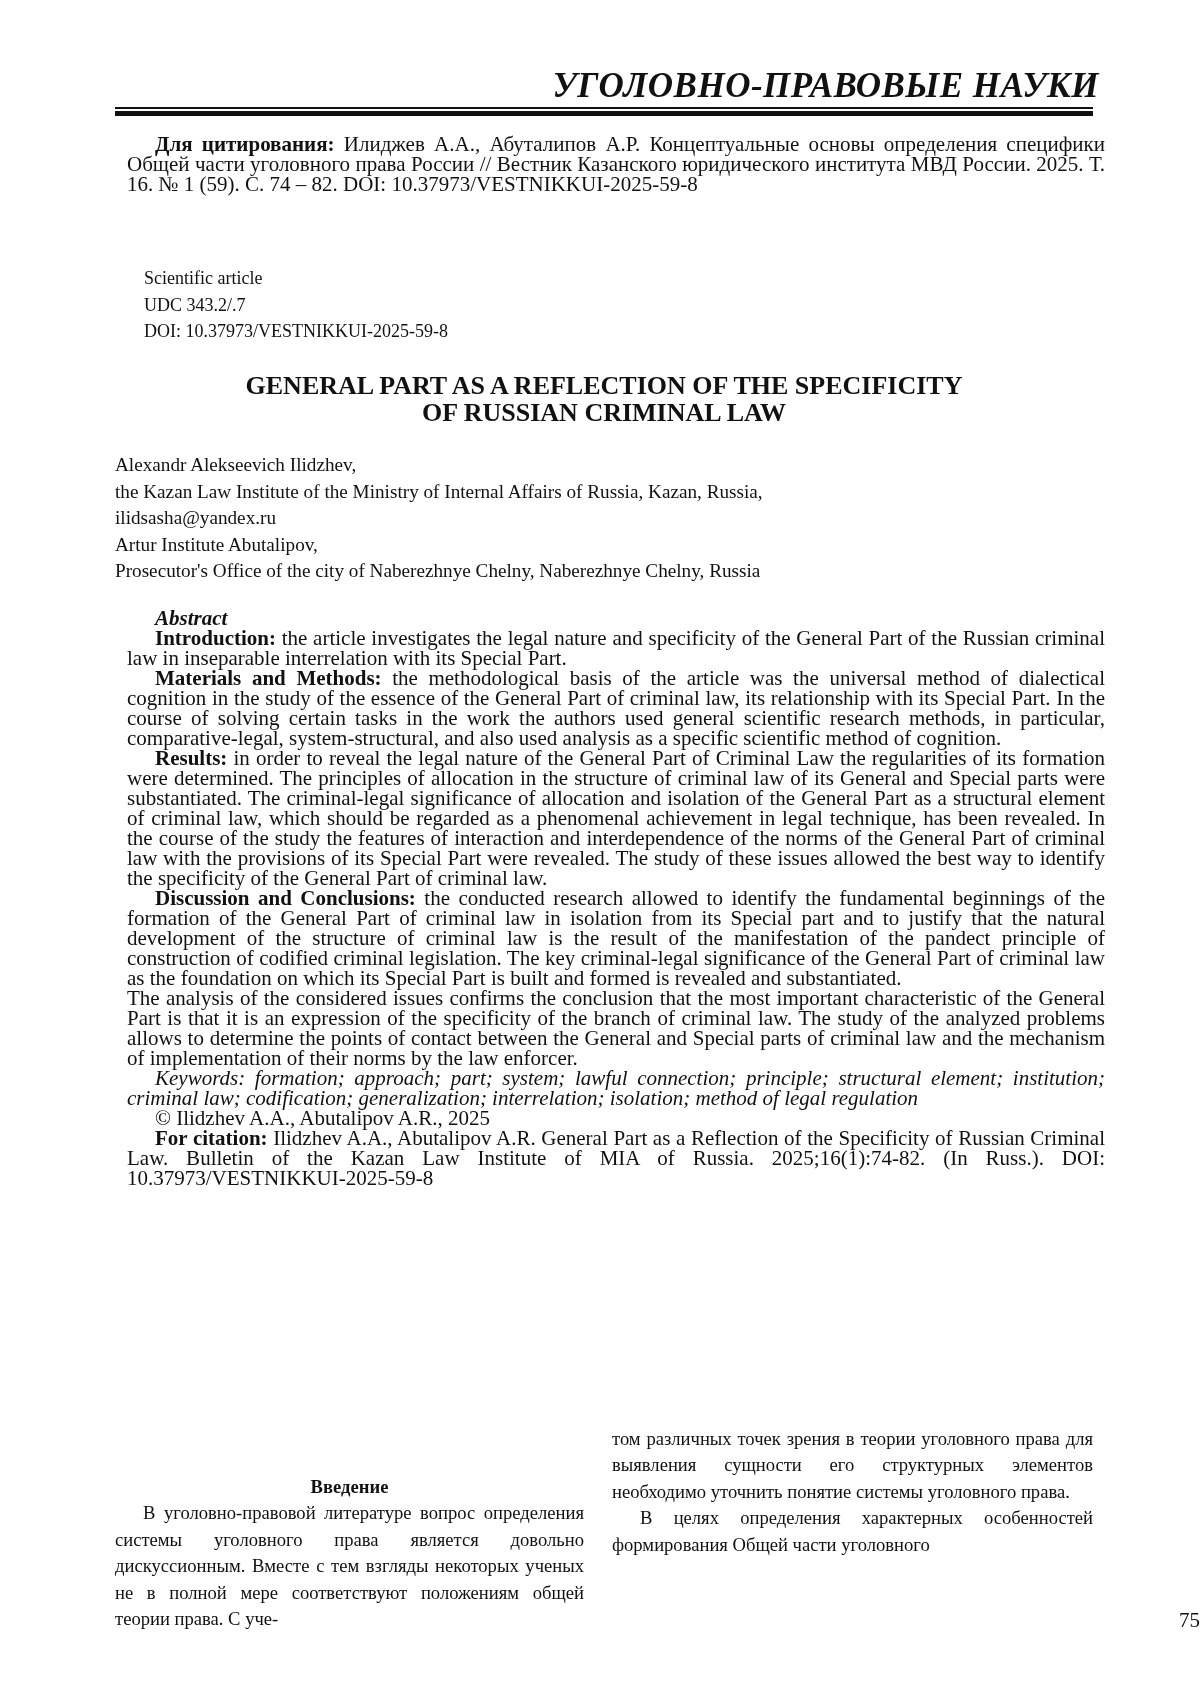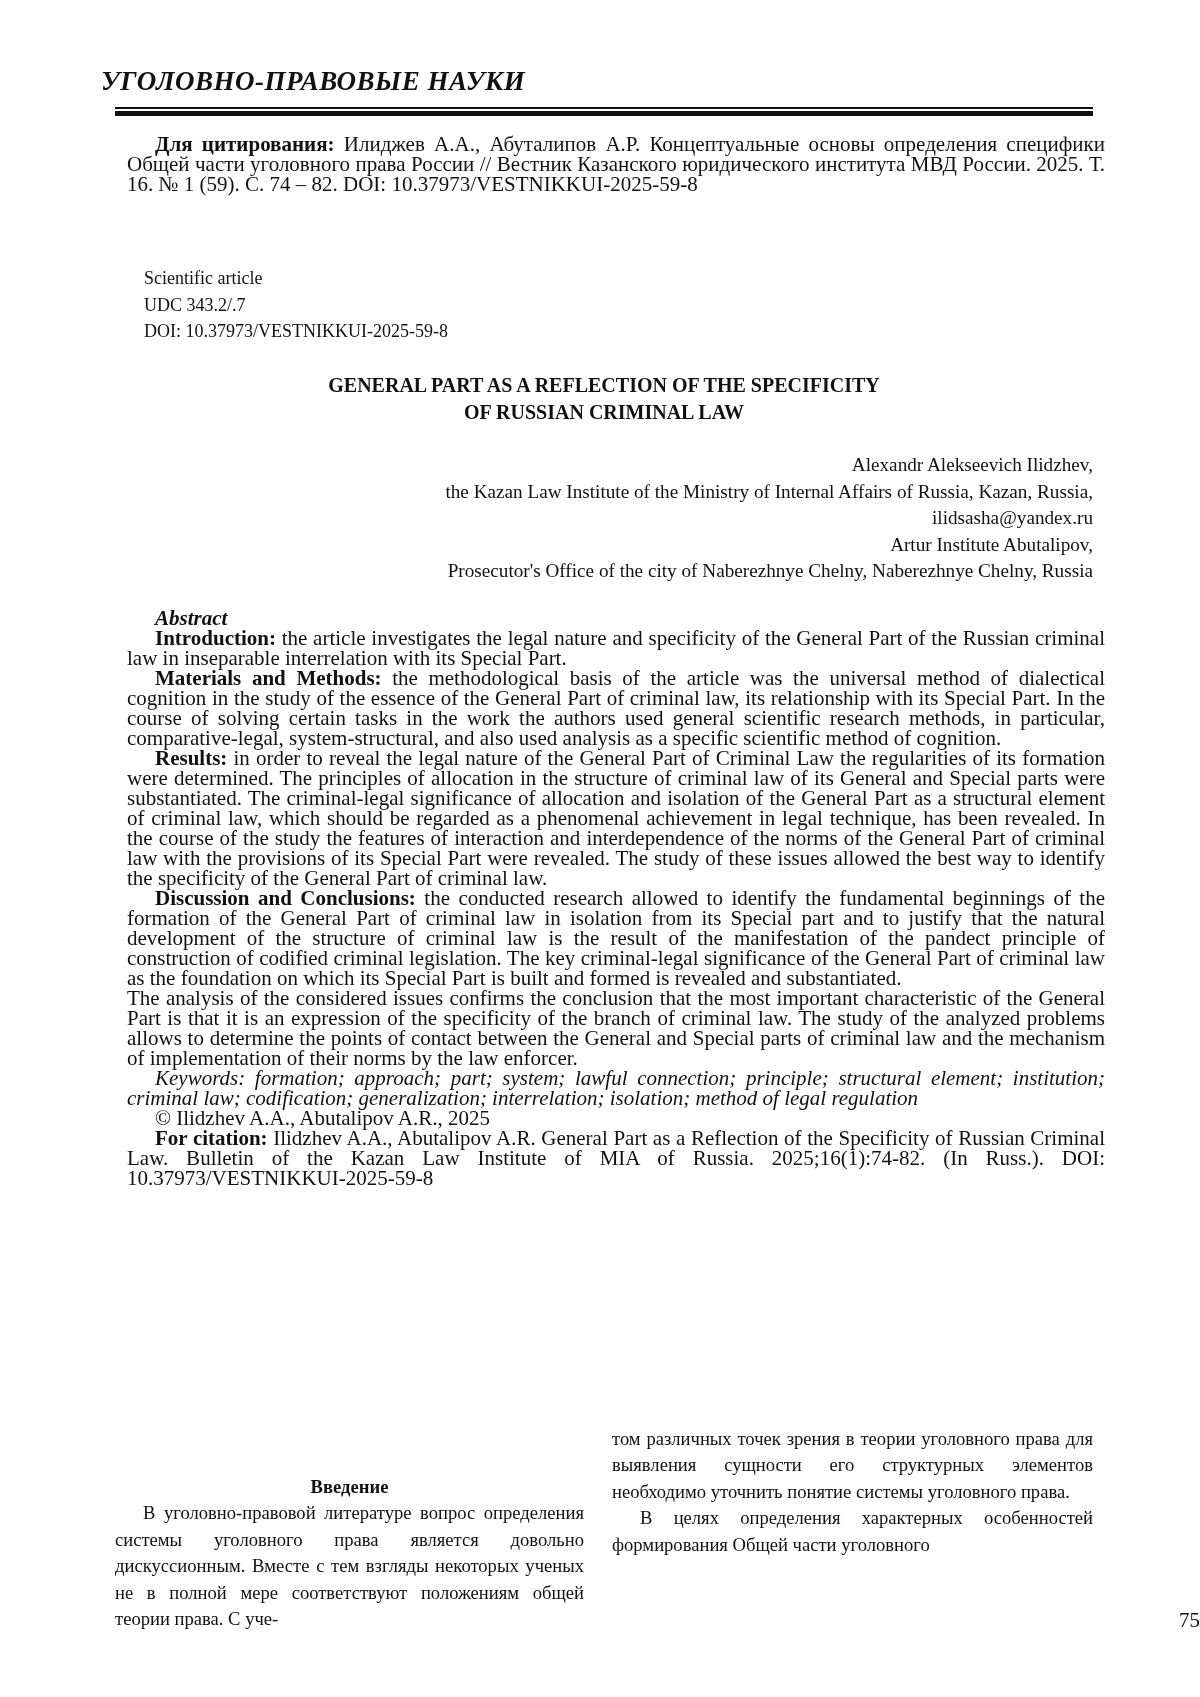--- a/index.html
+++ b/index.html
@@ -2,36 +2,36 @@
 <html><head>
 <meta charset="utf-8">
 <style>
   html, body { margin: 0; padding: 0; background: #ffffff; }
   body {
     width: 1200px; height: 1697px; position: relative; overflow: hidden;
     font-family: "Liberation Serif", "DejaVu Serif", serif; color: #111;
   }
   .page { position: absolute; left: 0; top: 0; width: 1200px; height: 1697px; }
   .section-title {
-    position: absolute; left: 101px; width: 978px; top: 66px;
-    text-align: left; font-style: italic; font-weight: bold;
-    font-size: 27px; letter-spacing: 0.5px;
+    position: absolute; left: 121px; width: 978px; top: 66px;
+    text-align: right; font-style: italic; font-weight: bold;
+    font-size: 35px; letter-spacing: 0.5px;
   }
   .rule-thin { position: absolute; left: 115px; width: 978px; top: 107px; height: 2px; background: #111; }
   .rule-thick { position: absolute; left: 115px; width: 978px; top: 111px; height: 5px; background: #111; }
 
   .txt { position: absolute; left: 127px; width: 978px; font-size: 21px; line-height: 20px; text-align: justify; }
   .indent { text-indent: 28px; }
   .bold { font-weight: bold; }
   .ital { font-style: italic; }
 
   .cite-ru { top: 134px; }
   .meta { position: absolute; left: 144px; top: 265px; font-size: 18px; line-height: 26.6px; }
-  .title { position: absolute; left: 115px; width: 978px; top: 372px; text-align: center; font-weight: bold; font-size: 20px; line-height: 27px; }
-  .authors { position: absolute; left: 115px; width: 978px; top: 452px; text-align: right; font-size: 19.2px; line-height: 26.6px; }
+  .title { position: absolute; left: 115px; width: 978px; top: 372px; text-align: center; font-weight: bold; font-size: 26px; line-height: 27px; }
+  .authors { position: absolute; left: 115px; width: 978px; top: 452px; text-align: left; font-size: 19.2px; line-height: 26.6px; }
 
   .abstract { top: 608px; }
   .abstract p { margin: 0; }
   .cols { position: absolute; top: 1426px; font-size: 18.6px; line-height: 26.4px; text-align: justify; }
   .col-left { left: 115px; width: 469px; margin-top: 48px; }
   .col-right { left: 612px; width: 481px; }
   .cols p { margin: 0; }
   .col-head { text-align: center; font-weight: bold; }
   .page-num { position: absolute; left: 0; width: 1200px; top: 1608px; text-align: right; font-size: 21px; }
 </style>

